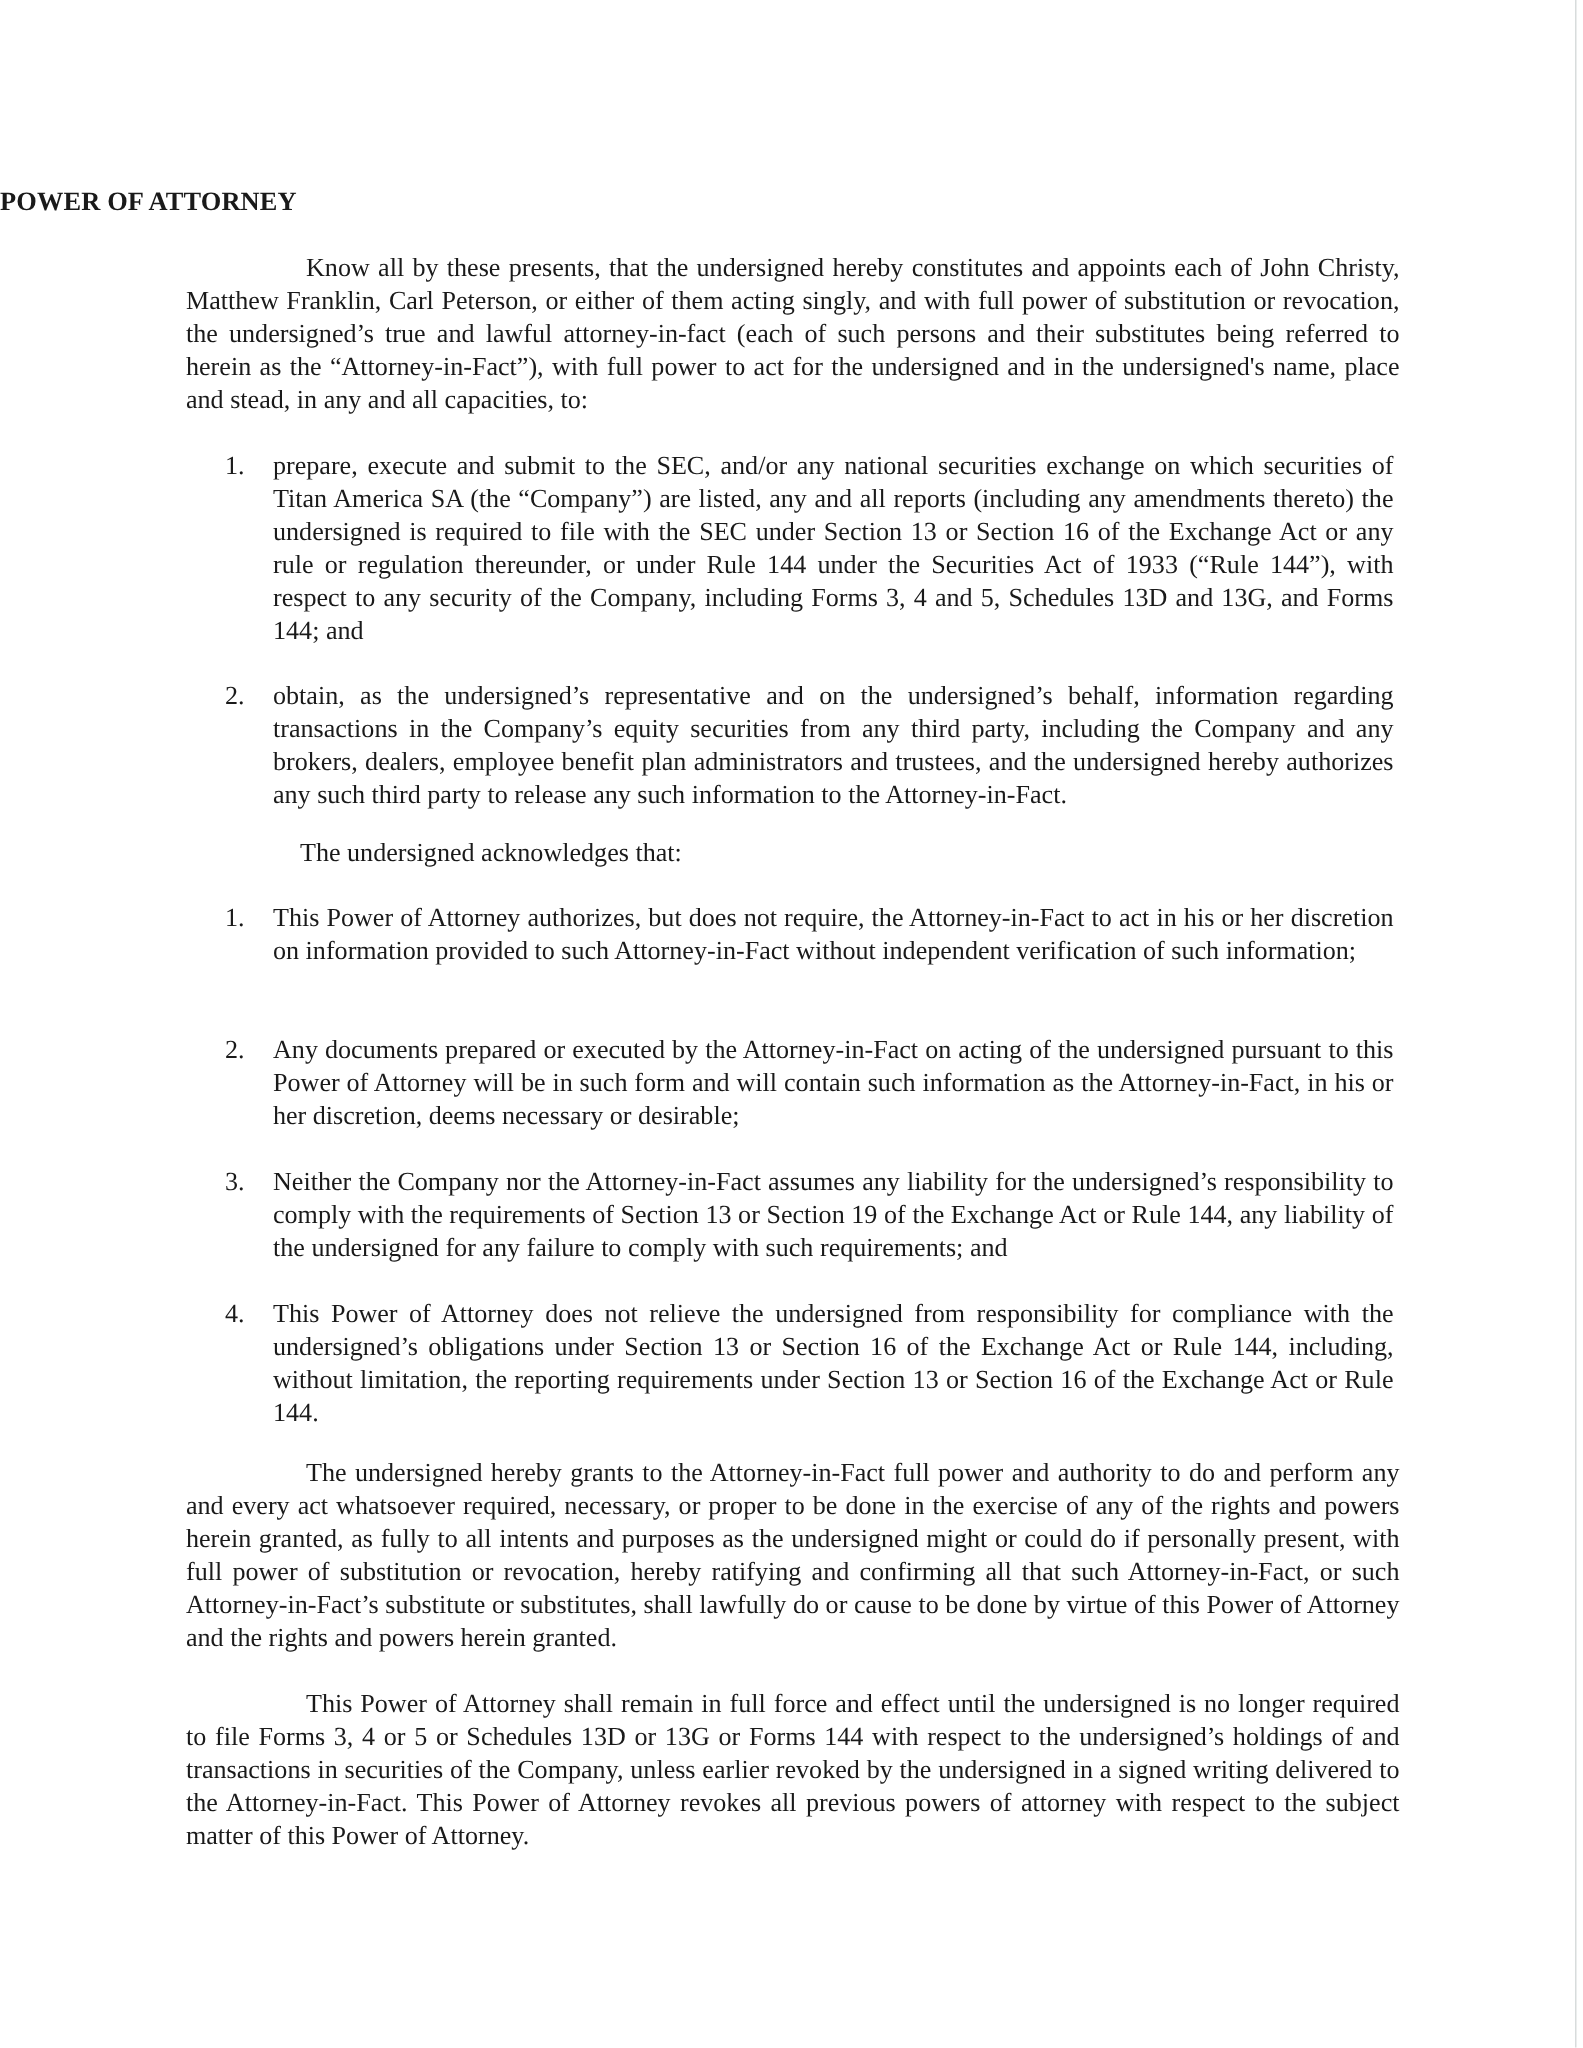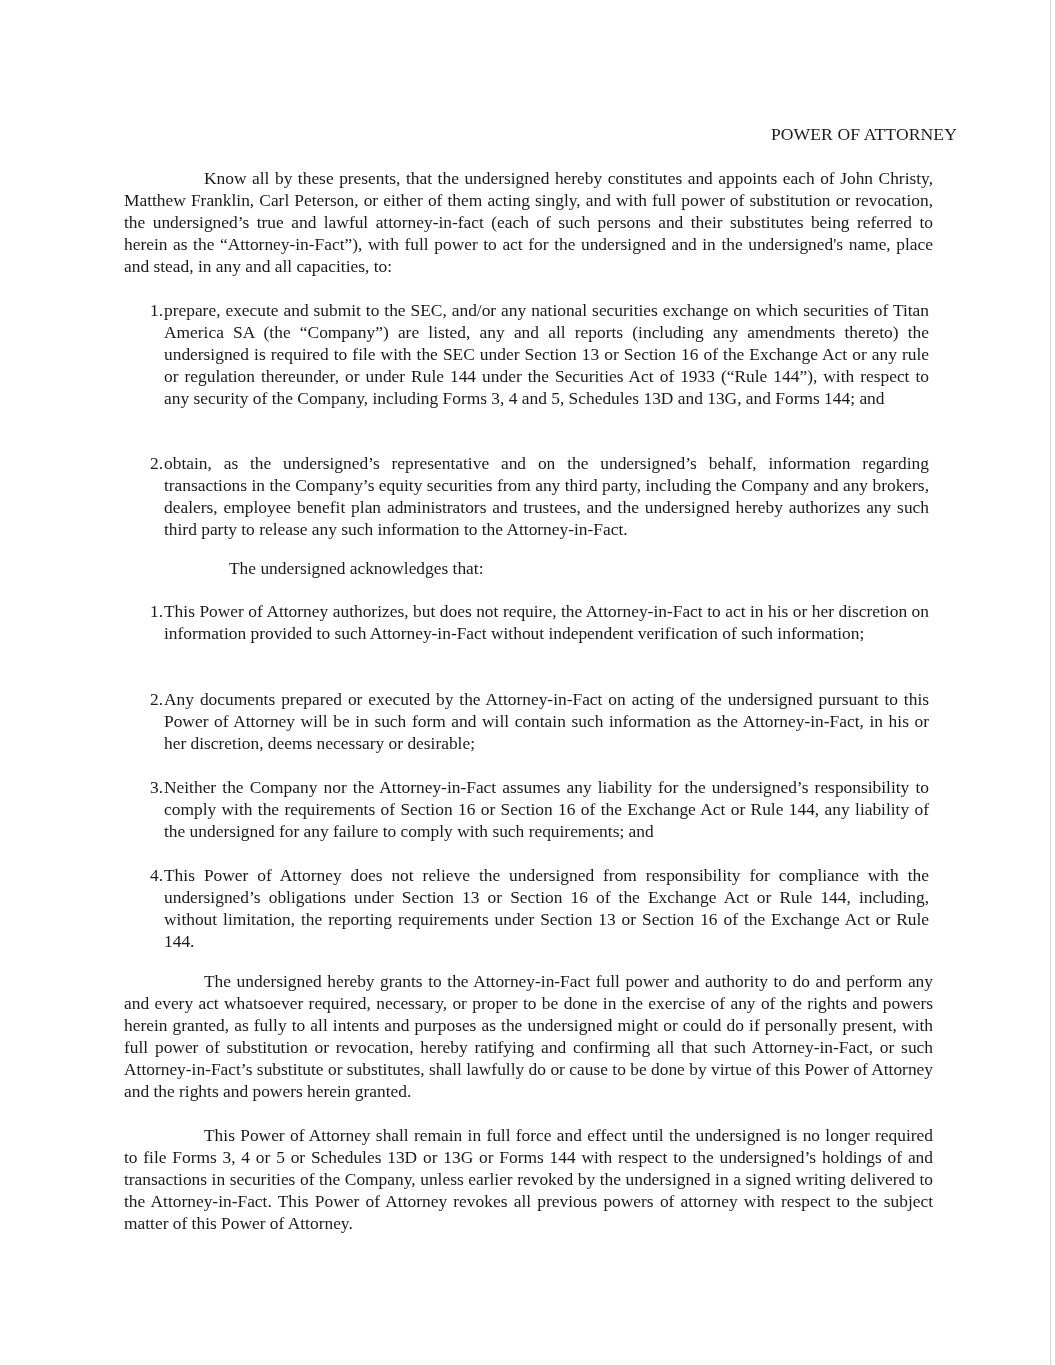--- a/index.html
+++ b/index.html
@@ -5,30 +5,30 @@
     html, body { margin: 0; padding: 0; background: #ffffff; }
     body { width: 1055px; height: 1365px; position: relative; overflow: hidden; }
     .page {
       position: absolute; left: 0; top: 0; width: 1055px; height: 1365px;
       background: #ffffff; color: #1a1a1a;
       font-family: "Liberation Serif", "DejaVu Serif", serif;
       font-size: 17.4px; line-height: 21.9px;
     }
     .scan-edge { position: absolute; left: 1050px; top: 0; width: 1px; height: 1365px; background: #d8dcdc; }
     .title {
-      position: absolute; left: 0; width: 957px; top: 124px; text-align: right;
-      font-weight: normal; font-size: 17.6px; letter-spacing: 0.1px;
+      position: absolute; left: 0; width: 957px; top: 124px; text-align: left;
+      font-weight: bold; font-size: 17.6px; letter-spacing: 0.1px;
     }
     .para {
       position: absolute; left: 124px; width: 809px; text-align: justify;
       text-indent: 80px; margin: 0;
     }
     .item { position: absolute; left: 150px; width: 779px; margin: 0; }
     .item .num { position: absolute; left: 0; top: 0; width: 30px; }
-    .item .text { margin-left: 14px; text-align: justify; display: block; }
+    .item .text { margin-left: 32px; text-align: justify; display: block; }
     .subhead { position: absolute; left: 200px; margin: 0; }
   </style>
 </head>
 <body>
 
 <div class="page">
   <div class="scan-edge"></div>
 
   <div class="title">POWER OF ATTORNEY</div>
 
@@ -37,35 +37,35 @@
   <div class="item" style="top:300px;">
     <span class="num">1.</span>
     <span class="text">prepare, execute and submit to the SEC, and/or any national securities exchange on which securities of Titan America SA (the “Company”) are listed, any and all reports (including any amendments thereto) the undersigned is required to file with the SEC under Section 13 or Section 16 of the Exchange Act or any rule or regulation thereunder, or under Rule 144 under the Securities Act of 1933 (“Rule 144”), with respect to any security of the Company, including Forms 3, 4 and 5, Schedules 13D and 13G, and Forms 144; and</span>
   </div>
 
   <div class="item" style="top:453px;">
     <span class="num">2.</span>
     <span class="text">obtain, as the undersigned’s representative and on the undersigned’s behalf, information regarding transactions in the Company’s equity securities from any third party, including the Company and any brokers, dealers, employee benefit plan administrators and trustees, and the undersigned hereby authorizes any such third party to release any such information to the Attorney-in-Fact.</span>
   </div>
 
-  <p class="subhead" style="top:558px;margin-left:29px;">The undersigned acknowledges that:</p>
+  <p class="subhead" style="top:558px;">The undersigned acknowledges that:</p>
 
   <div class="item" style="top:601px;">
     <span class="num">1.</span>
     <span class="text">This Power of Attorney authorizes, but does not require, the Attorney-in-Fact to act in his or her discretion on information provided to such Attorney-in-Fact without independent verification of such information;</span>
   </div>
 
   <div class="item" style="top:689px;">
     <span class="num">2.</span>
     <span class="text">Any documents prepared or executed by the Attorney-in-Fact on acting of the undersigned pursuant to this Power of Attorney will be in such form and will contain such information as the Attorney-in-Fact, in his or her discretion, deems necessary or desirable;</span>
   </div>
 
   <div class="item" style="top:777px;">
     <span class="num">3.</span>
-    <span class="text">Neither the Company nor the Attorney-in-Fact assumes any liability for the undersigned’s responsibility to comply with the requirements of Section 16 or Section 16 of the Exchange Act or Rule 144, any liability of the undersigned for any failure to comply with such requirements; and</span>
+    <span class="text">Neither the Company nor the Attorney-in-Fact assumes any liability for the undersigned’s responsibility to comply with the requirements of Section 13 or Section 19 of the Exchange Act or Rule 144, any liability of the undersigned for any failure to comply with such requirements; and</span>
   </div>
 
   <div class="item" style="top:865px;">
     <span class="num">4.</span>
     <span class="text">This Power of Attorney does not relieve the undersigned from responsibility for compliance with the undersigned’s obligations under Section 13 or Section 16 of the Exchange Act or Rule 144, including, without limitation, the reporting requirements under Section 13 or Section 16 of the Exchange Act or Rule 144.</span>
   </div>
 
   <p class="para" style="top:971px;">The undersigned hereby grants to the Attorney-in-Fact full power and authority to do and perform any and every act whatsoever required, necessary, or proper to be done in the exercise of any of the rights and powers herein granted, as fully to all intents and purposes as the undersigned might or could do if personally present, with full power of substitution or revocation, hereby ratifying and confirming all that such Attorney-in-Fact, or such Attorney-in-Fact’s substitute or substitutes, shall lawfully do or cause to be done by virtue of this Power of Attorney and the rights and powers herein granted.</p>
 
   <p class="para" style="top:1125px;">This Power of Attorney shall remain in full force and effect until the undersigned is no longer required to file Forms 3, 4 or 5 or Schedules 13D or 13G or Forms 144 with respect to the undersigned’s holdings of and transactions in securities of the Company, unless earlier revoked by the undersigned in a signed writing delivered to the Attorney-in-Fact. This Power of Attorney revokes all previous powers of attorney with respect to the subject matter of this Power of Attorney.</p>

